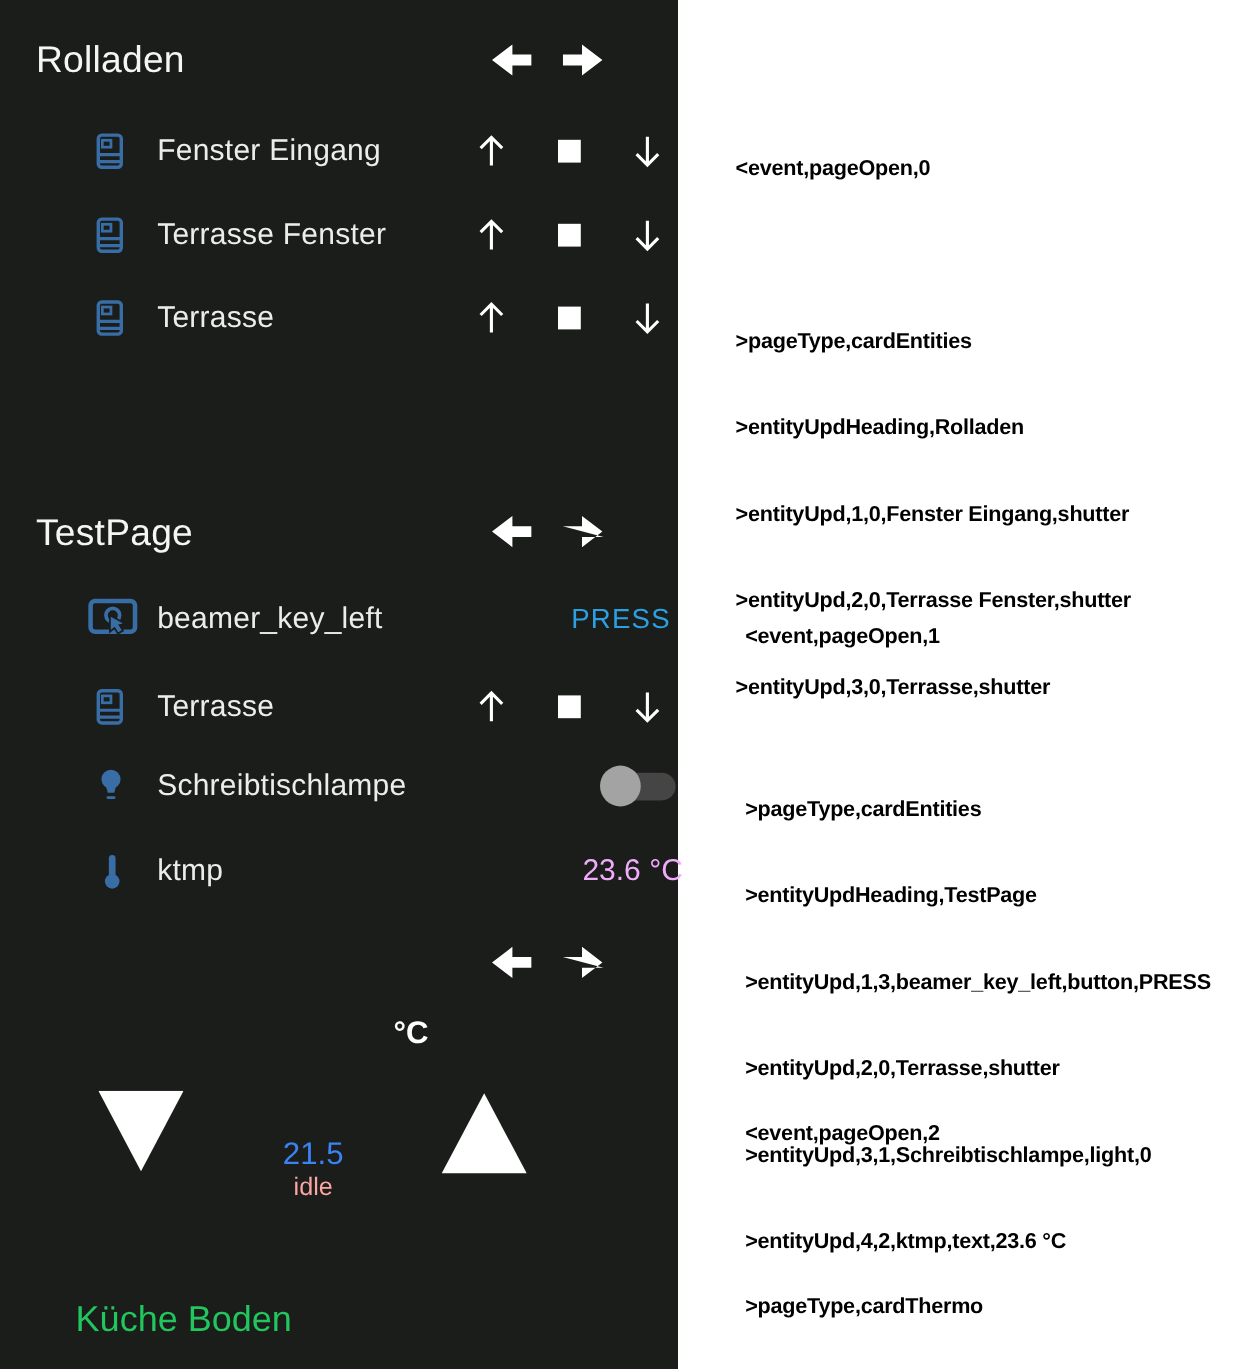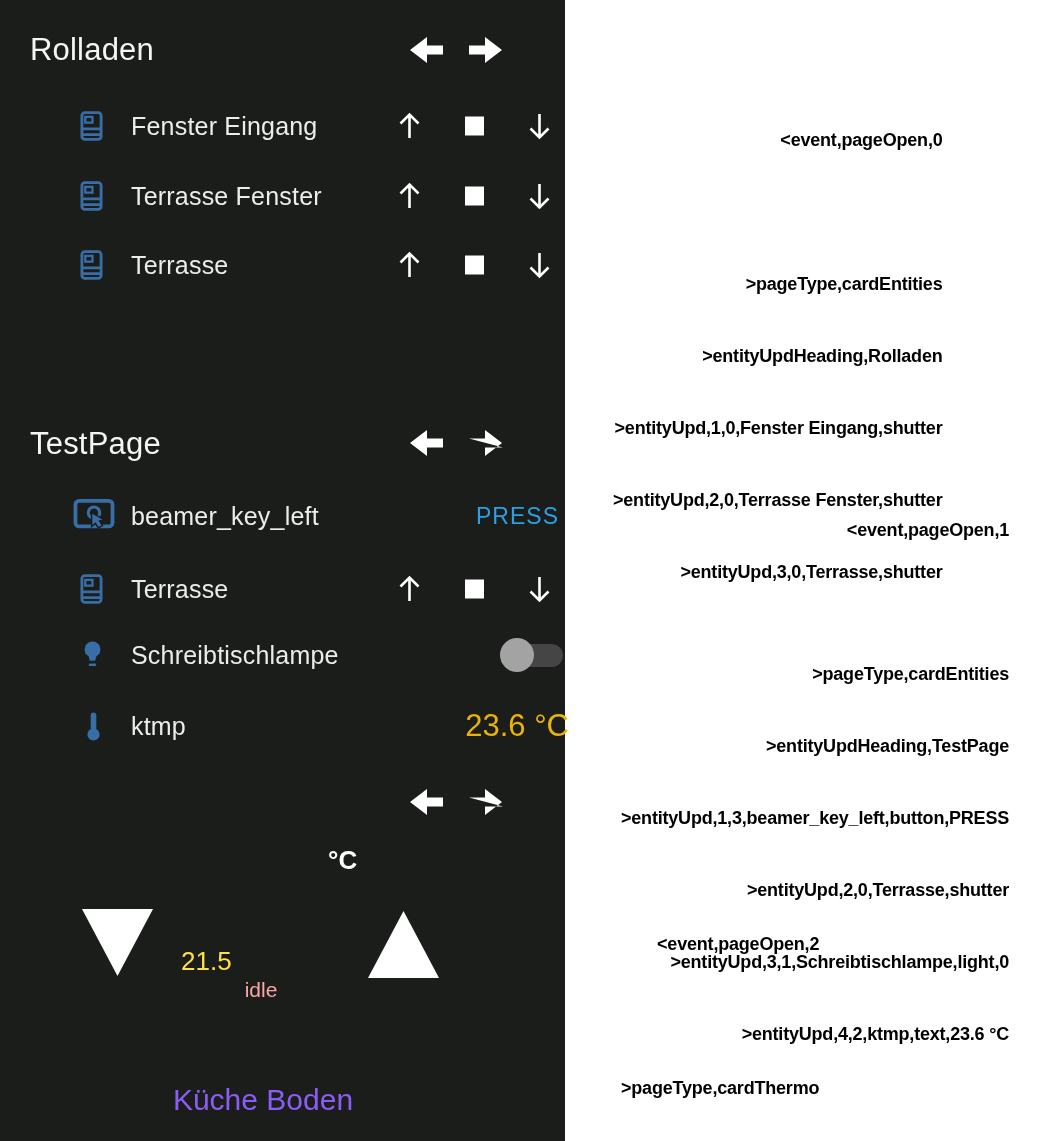--- a/index.html
+++ b/index.html
@@ -20,46 +20,46 @@
                   font-size:25px; color:#ececec; letter-spacing:.2px; white-space:nowrap; }
   .ctl-arrow { position:absolute; top:50%; transform:translateY(-50%); width:27px; height:30px; cursor:pointer; }
   .ctl-arrow path { stroke:#ffffff; stroke-width:2.6; fill:none; }
   .ctl-up { left:360px; } .ctl-down { left:490px; }
   .ctl-stop { position:absolute; left:429px; top:50%; transform:translateY(-50%);
               width:19px; height:19px; background:#ffffff; cursor:pointer; }
 
   .press-label { position:absolute; right:42px; top:50%; transform:translateY(-50%);
                  font-size:23px; letter-spacing:1px; color:#2ba0e3; cursor:pointer; }
   .text-value { position:absolute; right:32px; top:50%; transform:translateY(-50%);
-                font-size:31px; color:#eab308; white-space:nowrap; }
+                font-size:25px; color:#f0abfc; white-space:nowrap; }
 
   .toggle { position:absolute; left:464px; top:50%; transform:translateY(-50%);
             width:64px; height:36px; cursor:pointer; }
   .toggle .track { position:absolute; left:3px; top:7px; width:60px; height:23px;
                    border-radius:12px; background:#454545; }
   .toggle .knob { position:absolute; left:0; top:1px; width:34px; height:34px;
                   border-radius:50%; background:#a3a3a3; }
 
   
   .thermo-temp { position:absolute; left:190px; top:849px; font-size:70px; font-weight:700;
                  color:#ffffff; line-height:64px; letter-spacing:1px; }
   .thermo-unit { position:absolute; left:328px; top:845px; font-size:26px; font-weight:700; color:#ffffff; }
   .thermo-tri { position:absolute; width:71px; height:67px; cursor:pointer; }
   .thermo-tri polygon { fill:#ffffff; }
-  .thermo-target { position:absolute; left:181px; top:946px; width:160px; 
-                   font-size:26px; color:#fde047; }
+  .thermo-target { position:absolute; left:181px; top:946px; width:160px; text-align:center;
+                   font-size:26px; color:#3b82f6; }
   .thermo-state { position:absolute; left:181px; top:978px; width:160px; text-align:center;
                   font-size:21px; color:#fca5a5; }
-  .thermo-name { position:absolute; left:63px; top:1083px; width:400px; text-align:center;
-                 font-size:30px; color:#8b5cf6; }
+  .thermo-name { position:absolute; left:63px; top:1083px; width:400px; 
+                 font-size:30px; color:#22c55e; }
 
   
   .log-block { position:absolute; color:#000000; font-family:"Liberation Sans", sans-serif;
                font-weight:700; font-size:18px; line-height:24px; white-space:pre; letter-spacing:-0.2px; }
-  .log-line { height:24px;text-align:right; }
+  .log-line { height:24px; }
   .log-gap { height:24px; }
 </style>
 </head>
 <body>
 
 <div class="stage">
 
   <div class="panel">
 
     <div class="heading" style="top:32px;">Rolladen</div>

